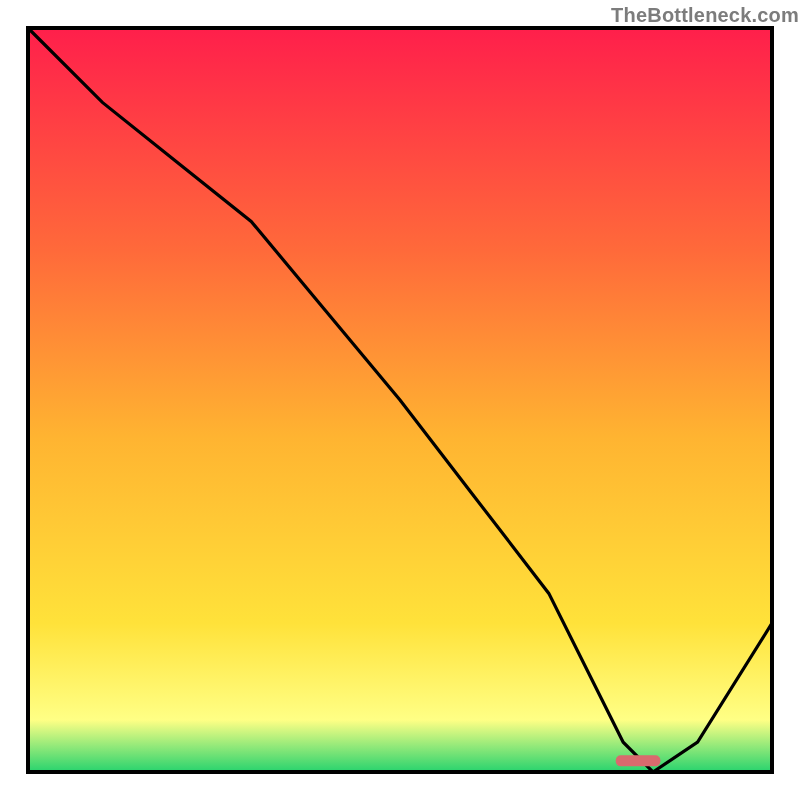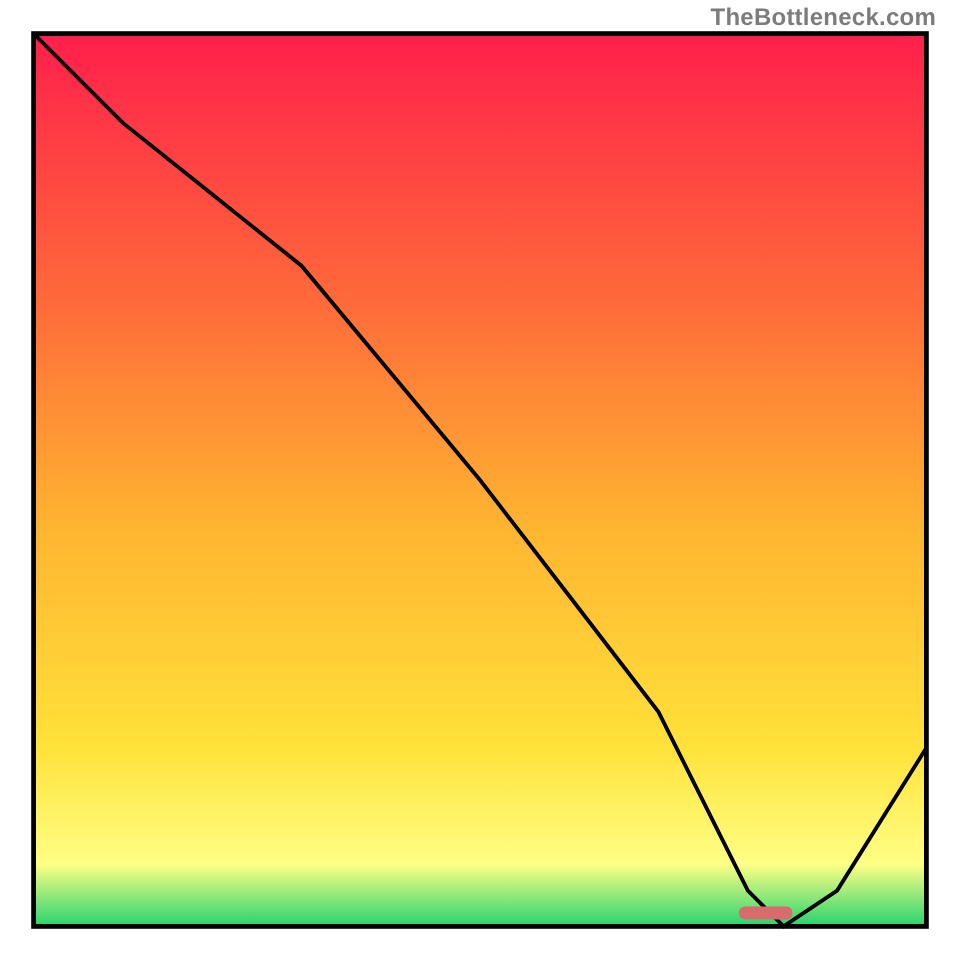--- a/index.html
+++ b/index.html
@@ -12,21 +12,21 @@
     font-family: Arial, Helvetica, sans-serif;
   }
   .wrap {
     position: relative;
     width: 800px;
     height: 800px;
   }
   .attribution {
     position: absolute;
     top: 4px;
-    right: 20px;
+    right: 1px;
     font-size: 20px;
     font-weight: bold;
     color: #7c7c7c;
     letter-spacing: 0.2px;
   }
   svg {
     display: block;
   }
   .marker {
     stroke: none;

